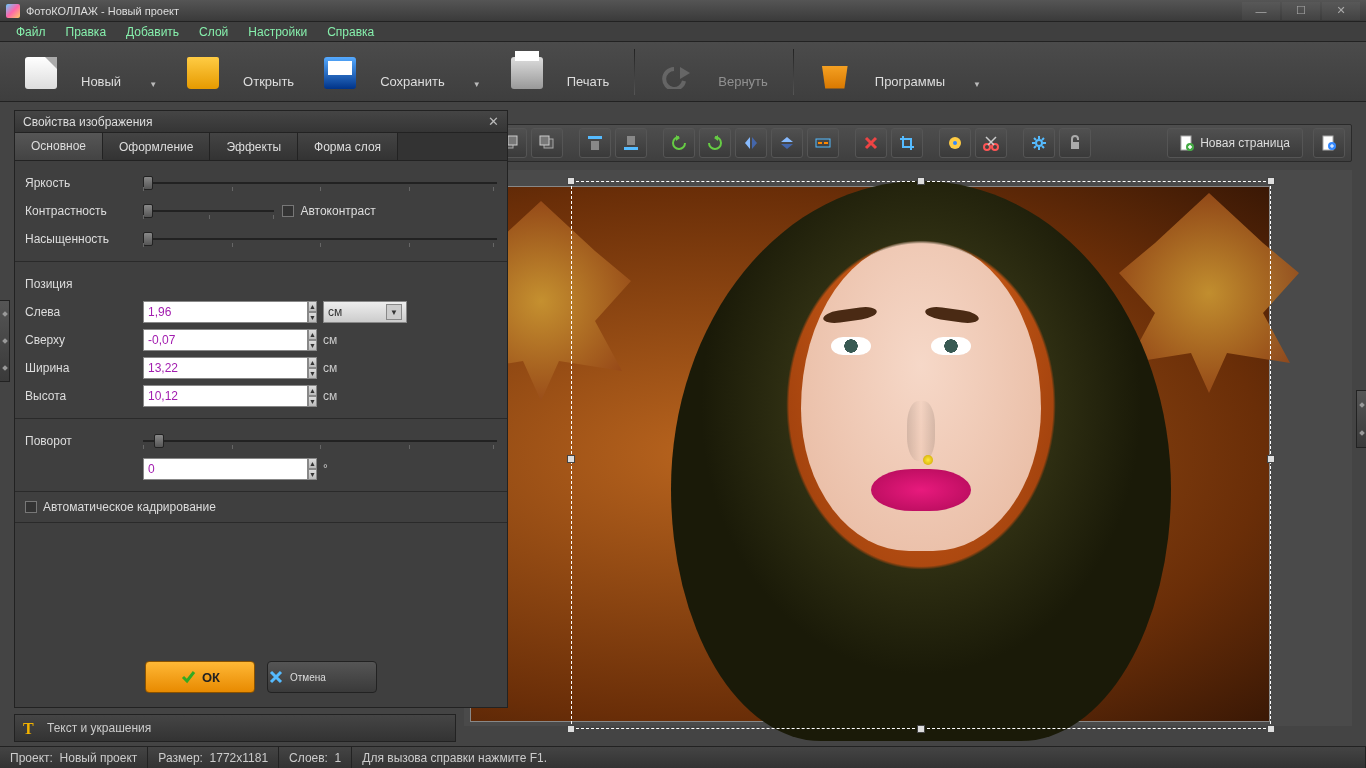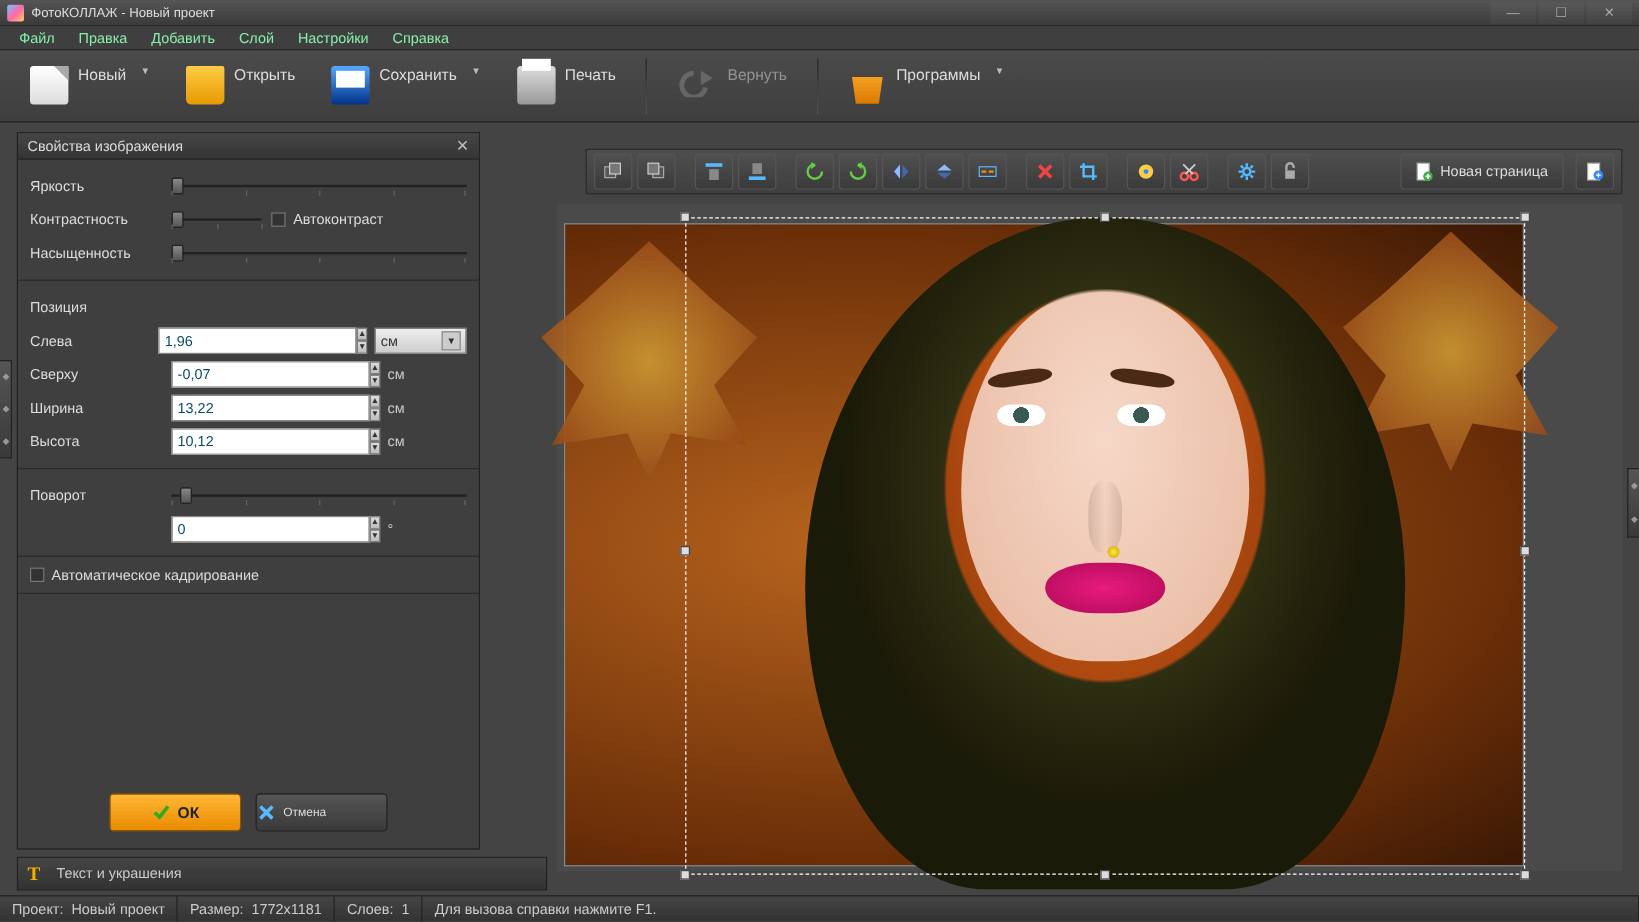--- a/index.html
+++ b/index.html
@@ -12,21 +12,21 @@
 .titlebar .rhs { margin-left:auto; display:flex; gap:2px; }
 .titlebar .rhs span { width:38px; height:18px; background:rgba(255,255,255,.04); display:flex; align-items:center; justify-content:center; font-size:11px; color:#aaa; }
 
 
 .menubar { height:20px; background:#3f3f3f; display:flex; align-items:center; padding:0 6px; border-bottom:1px solid #222; }
 .menubar span { padding:2px 10px; font-size:12px; color:#86efac; }
 
 
 .toolband { height:60px; background:linear-gradient(#4b4b4b,#3e3e3e); display:flex; align-items:center; padding:0 14px; border-bottom:1px solid #222; gap:8px; position:relative; }
 .toolband .sep { width:1px; height:46px; background:linear-gradient(#222,#555); margin:0 6px; }
-.tbtn { display:flex; align-items:flex-start; gap:8px; padding:4px 10px; border:1px solid transparent; border-radius:3px; height:44px; }
+.tbtn { display:flex; align-items:flex-end; gap:24px; padding:4px 10px; border:1px solid transparent; border-radius:3px; height:44px; }
 .tbtn .glyph { width:32px; height:32px; border-radius:3px; }
 .tbtn .lbl { font-size:13px; color:#ddd; }
 .tbtn .car { font-size:8px; color:#bbb; margin-left:4px; }
 .glyph.new { background:linear-gradient(#fff,#ddd); position:relative; }
 .glyph.new::after { content:""; position:absolute; top:0; right:0; border:6px solid transparent; border-top-color:#aaa; border-right-color:#aaa; }
 .glyph.open { background:linear-gradient(#ffcc44,#e69a00); border-radius:2px 2px 4px 4px; }
 .glyph.save { background:linear-gradient(#5af,#038); border-radius:3px; position:relative; }
 .glyph.save::after { content:""; position:absolute; inset:4px 4px 14px 4px; background:#fff; }
 .glyph.print { background:linear-gradient(#ddd,#999); border-radius:3px; position:relative; }
 .glyph.print::after { content:""; position:absolute; top:-6px; left:4px; right:4px; height:10px; background:#fff; }
@@ -51,39 +51,39 @@
 .canvas .hair { position:absolute; left:96px; top:30px; width:310px; height:430px; background:radial-gradient(ellipse at 50% 20%,#d9641a,#8a3308); border-radius:50% 50% 30% 30%/55% 55% 45% 45%; z-index:-0; }
 .canvas .eye { position:absolute; width:40px; height:18px; background:radial-gradient(circle at 50% 50%,#395a53 30%,#fff 31% 100%); border-radius:60%/100%; }
 .canvas .brow { position:absolute; width:54px; height:12px; background:#4a2a14; border-radius:60%/100%; }
 .canvas .lips { position:absolute; left:200px; top:288px; width:100px; height:42px; background:radial-gradient(ellipse,#e81a7d,#b00a58); border-radius:50%/60%; }
 .canvas .nose { position:absolute; left:236px; top:220px; width:28px; height:60px; background:linear-gradient(90deg,rgba(0,0,0,.12),transparent,rgba(0,0,0,.12)); border-radius:40%; }
 .canvas .handle { position:absolute; width:8px; height:8px; background:#ddd; border:1px solid #444; }
 .canvas .rot { position:absolute; width:10px; height:10px; border-radius:50%; background:radial-gradient(#ffeb3b,#cca000); left:452px; top:268px; }
 .sel-outline { position:absolute; border:1px dashed #fff; }
 
 
-.panel { position:absolute; left:14px; top:110px; width:386px; height:598px; background:#3f3f3f; border:1px solid #222; }
+.panel { position:absolute; left:14px; top:110px; width:494px; height:598px; background:#3f3f3f; border:1px solid #222; }
 .panel .ptitle { height:22px; background:linear-gradient(#454545,#353535); display:flex; align-items:center; padding:0 8px; font-size:12px; color:#ddd; border-bottom:1px solid #222; }
 .panel .ptitle .x { margin-left:auto; font-size:13px; color:#bbb; }
 .ptabs { display:flex; height:28px; background:#333; border-bottom:1px solid #222; }
 .ptab { flex:0 0 auto; padding:0 16px; display:flex; align-items:center; font-size:12px; color:#ddd; border-right:1px solid #222; background:linear-gradient(#444,#333); }
 .ptab.active { background:linear-gradient(#565656,#444); border-bottom:1px solid #444; }
 
 .pgroup { padding:8px 10px; border-bottom:1px solid #2a2a2a; }
 .prow { display:flex; align-items:center; height:28px; gap:8px; }
 .prow .plabel { width:110px; font-size:12px; color:#ddd; }
 .slider { flex:1; height:16px; position:relative; }
 .slider .track { position:absolute; left:0; right:0; top:7px; height:2px; background:#222; }
 .slider .thumb { position:absolute; top:1px; width:10px; height:14px; background:linear-gradient(#888,#555); border:1px solid #222; border-radius:2px; }
 .slider .tick { position:absolute; top:12px; width:1px; height:4px; background:#666; }
 .chk { display:flex; align-items:center; gap:6px; font-size:12px; color:#ddd; }
 .chk .box { width:12px; height:12px; border:1px solid #777; background:#333; }
 
 .spin { display:flex; width:172px; height:22px; }
-.spin input { flex:1; background:#fff; color:#0c4a6e; border:1px solid #888; font-size:12px; padding:0 4px; }
+.spin input { flex:1; background:#fff; color:#a21caf; border:1px solid #888; font-size:12px; padding:0 4px; }
 .spin .arrows { width:16px; display:flex; flex-direction:column; }
 .spin .arrows span { flex:1; background:linear-gradient(#ddd,#bbb); border:1px solid #888; display:flex; align-items:center; justify-content:center; font-size:7px; color:#333; }
 .unit-sel { width:84px; height:22px; border:1px solid #888; background:linear-gradient(#eee,#ccc); display:flex; align-items:center; padding:0 4px; font-size:12px; color:#333; position:relative; }
 .unit-sel .dd { margin-left:auto; width:16px; height:16px; background:#ccc; border:1px solid #888; display:flex; align-items:center; justify-content:center; font-size:8px; }
 .unit-lbl { font-size:12px; color:#ccc; }
 
 .panel .buttons { position:absolute; bottom:14px; left:0; right:0; display:flex; justify-content:center; gap:12px; }
 .btn-ok { width:110px; height:32px; background:linear-gradient(#ffb836,#e88a00); border:1px solid #8a5200; border-radius:4px; display:flex; align-items:center; justify-content:center; gap:6px; font-size:13px; color:#222; font-weight:bold; }
 .btn-cancel { width:110px; height:32px; background:linear-gradient(#555,#3a3a3a); border:1px solid #222; border-radius:4px; display:flex; align-items:center; justify-content:flex-start; gap:6px; font-size:10px; color:#ddd; }
 
@@ -297,20 +297,26 @@
     <div class="handle" style="left:446px; top:538px;"></div>
     <div class="handle" style="left:796px; top:538px;"></div>
   </div>
 </div>
 
 <div class="panel">
   <div class="ptitle">
     <span>Свойства изображения</span>
     <span class="x">✕</span>
   </div>
+  <div class="ptabs">
+    <div class="ptab active">Основное</div>
+    <div class="ptab">Оформление</div>
+    <div class="ptab">Эффекты</div>
+    <div class="ptab">Форма слоя</div>
+  </div>
 
   <div class="pgroup">
     <div class="prow">
       <div class="plabel">Яркость</div>
       <div class="slider">
           <div class="track"></div>
           <div class="thumb" style="left:0"></div>
           <div class="tick" style="left:0%"></div>
           <div class="tick" style="left:25%"></div>
           <div class="tick" style="left:50%"></div>

